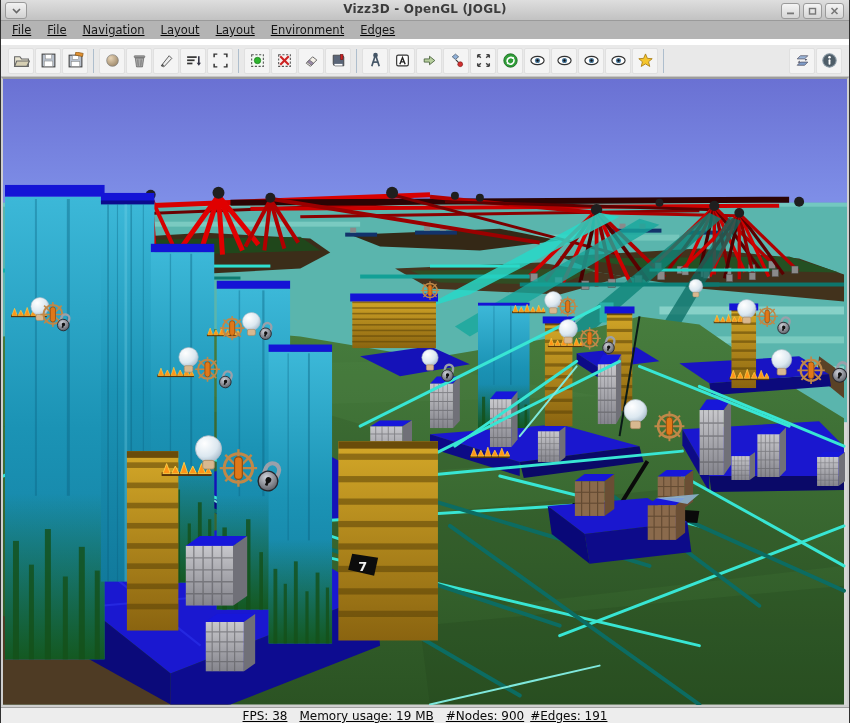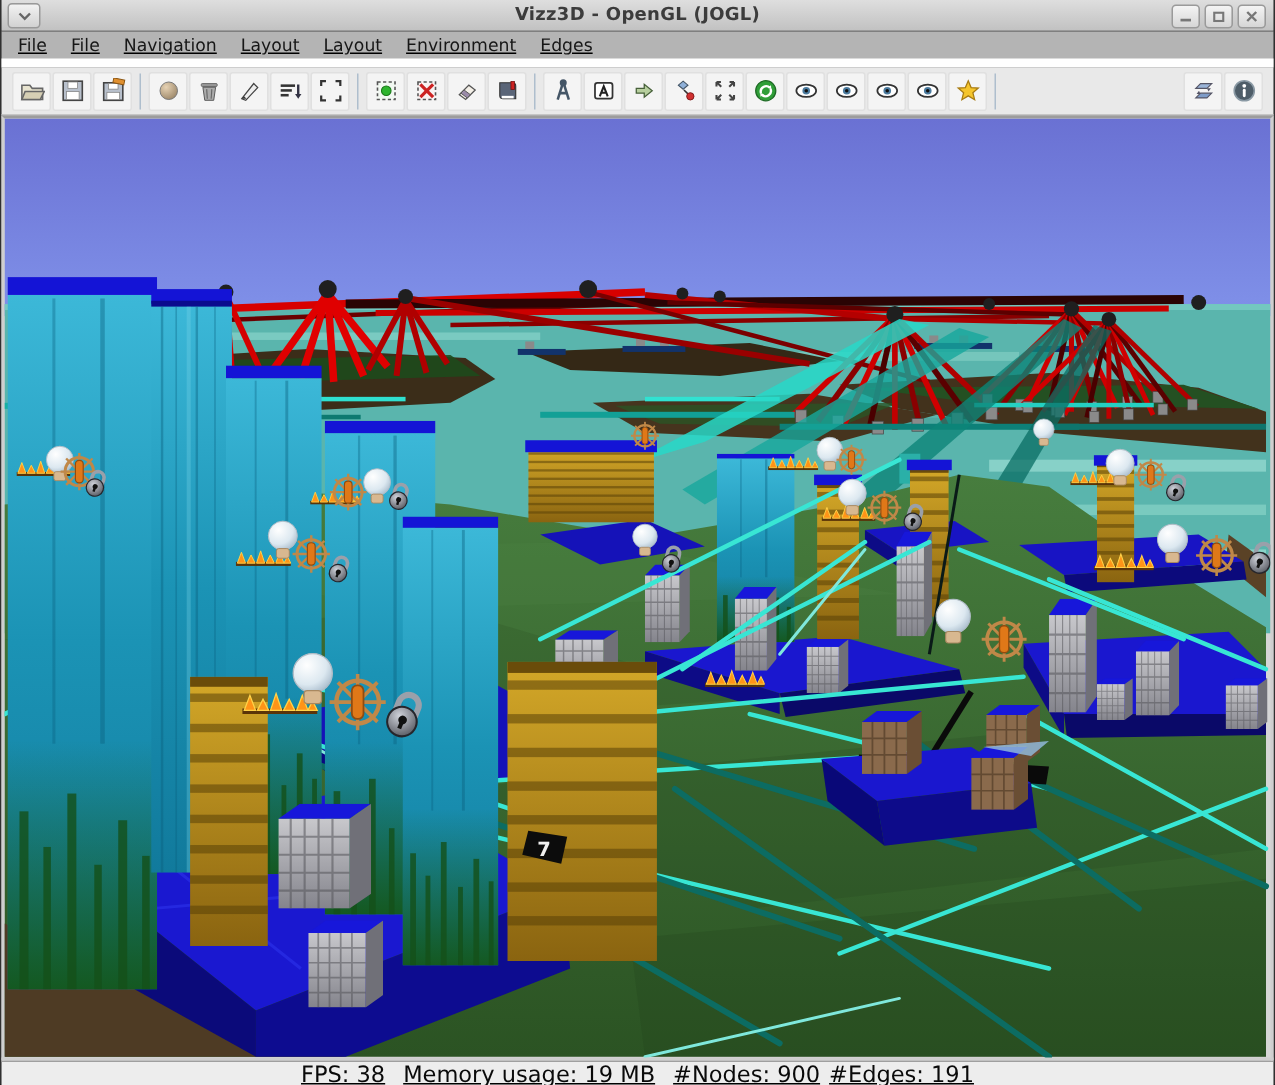--- a/index.html
+++ b/index.html
@@ -31,21 +31,21 @@
   .tb-btn{width:26px;height:26px;border:1px solid #e0e0e0;background:#f4f4f4;border-radius:2px;
           display:flex;align-items:center;justify-content:center;padding:0;}
   .tb-btn svg{width:17px;height:17px;display:block;}
   .tb-spacer{flex:1;}
   
   .viewport{flex:1;position:relative;background:#d6d6d6;
             border:2px solid #cfcfcf;border-top-color:#9c9c9c;box-sizing:border-box;}
   .viewport svg{display:block;width:100%;height:100%;}
   
   .statusbar{height:17px;flex:0 0 17px;background:#ededed;border-top:1px solid #9f9f9f;
-             display:flex;align-items:center;justify-content:center;font-size:15px;color:#0a0a0a;}
+             display:flex;align-items:center;justify-content:center;font-size:12px;color:#0a0a0a;}
   .statusbar span{margin:0 6px;}
   .bottom-edge{height:5px;flex:0 0 5px;background:#161616;}
 </style>
 </head>
 <body>
 
 <div class="app">
 
   <div class="titlebar">
     <div class="win-menu-btn">

